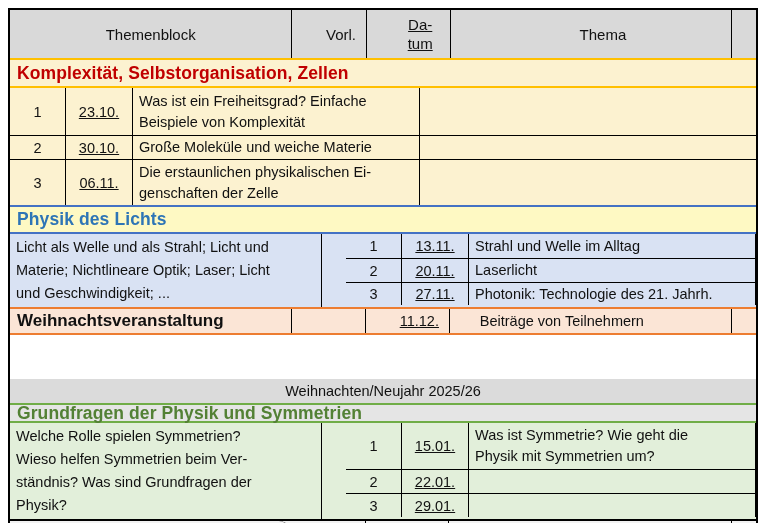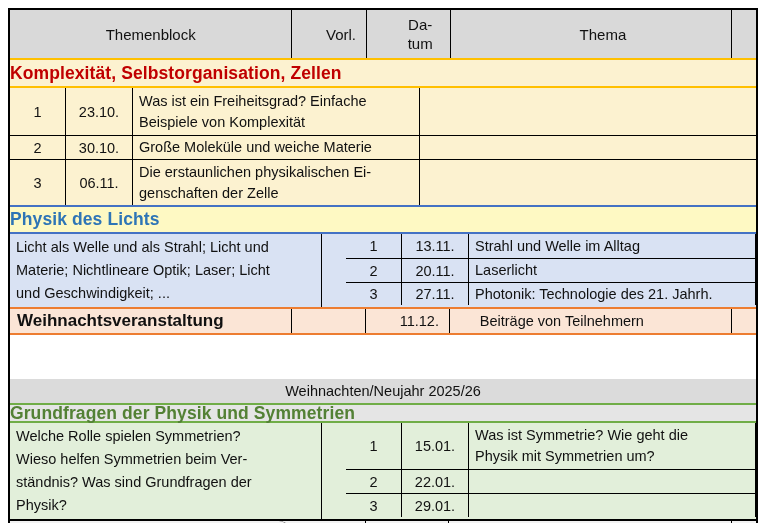--- a/index.html
+++ b/index.html
@@ -19,32 +19,33 @@
   }
   .row { display:flex; box-sizing:border-box;gap:24px; }
   .cell {
     box-sizing:border-box;
     display:flex; align-items:center;
     overflow:hidden;
   }
   .vline { border-right:1.5px solid #000; }
   .c-tb    { width:315px; }
   .c-vorl  { width:56px;  justify-content:center; }
-  .c-datum { width:67px;  justify-content:center; }
+  .c-datum { width:67px;  justify-content:center;text-decoration:underline; }
   .c-thema { width:287px; padding:1px 14px 1px 6px; line-height:21px; white-space:pre-wrap; }
   .c-narrow{ flex:1; }
 
   
   .hdr { height:48px; background:#d9d9d9; font-size:15px; }
   .hdr .cell { justify-content:center; text-align:center; white-space:pre-wrap; line-height:19px; padding:0; }
 
   
   .sec-title {
     display:flex; align-items:center;
     box-sizing:border-box;
+    padding-left:7px;
     font-weight:bold; font-size:17.5px;
     letter-spacing:0.1px;
   }
   .t-yellow { height:30px; background:#fcf2d0; border-top:2.5px solid #ffc000; border-bottom:2.5px solid #ffc000; color:#c00000; }
   .t-blue   { height:29px; background:#fef9c3; border-top:2.5px solid #4472c4; border-bottom:2.5px solid #4472c4; color:#2e75b6; }
   .t-green  { height:20px; background:#e5e5e5; border-top:2.5px solid #70ad47; border-bottom:2.5px solid #70ad47; color:#538135; }
 
   
   .body-yellow { background:#fcf2d0; }
   .body-blue   { background:#d9e2f3; }

